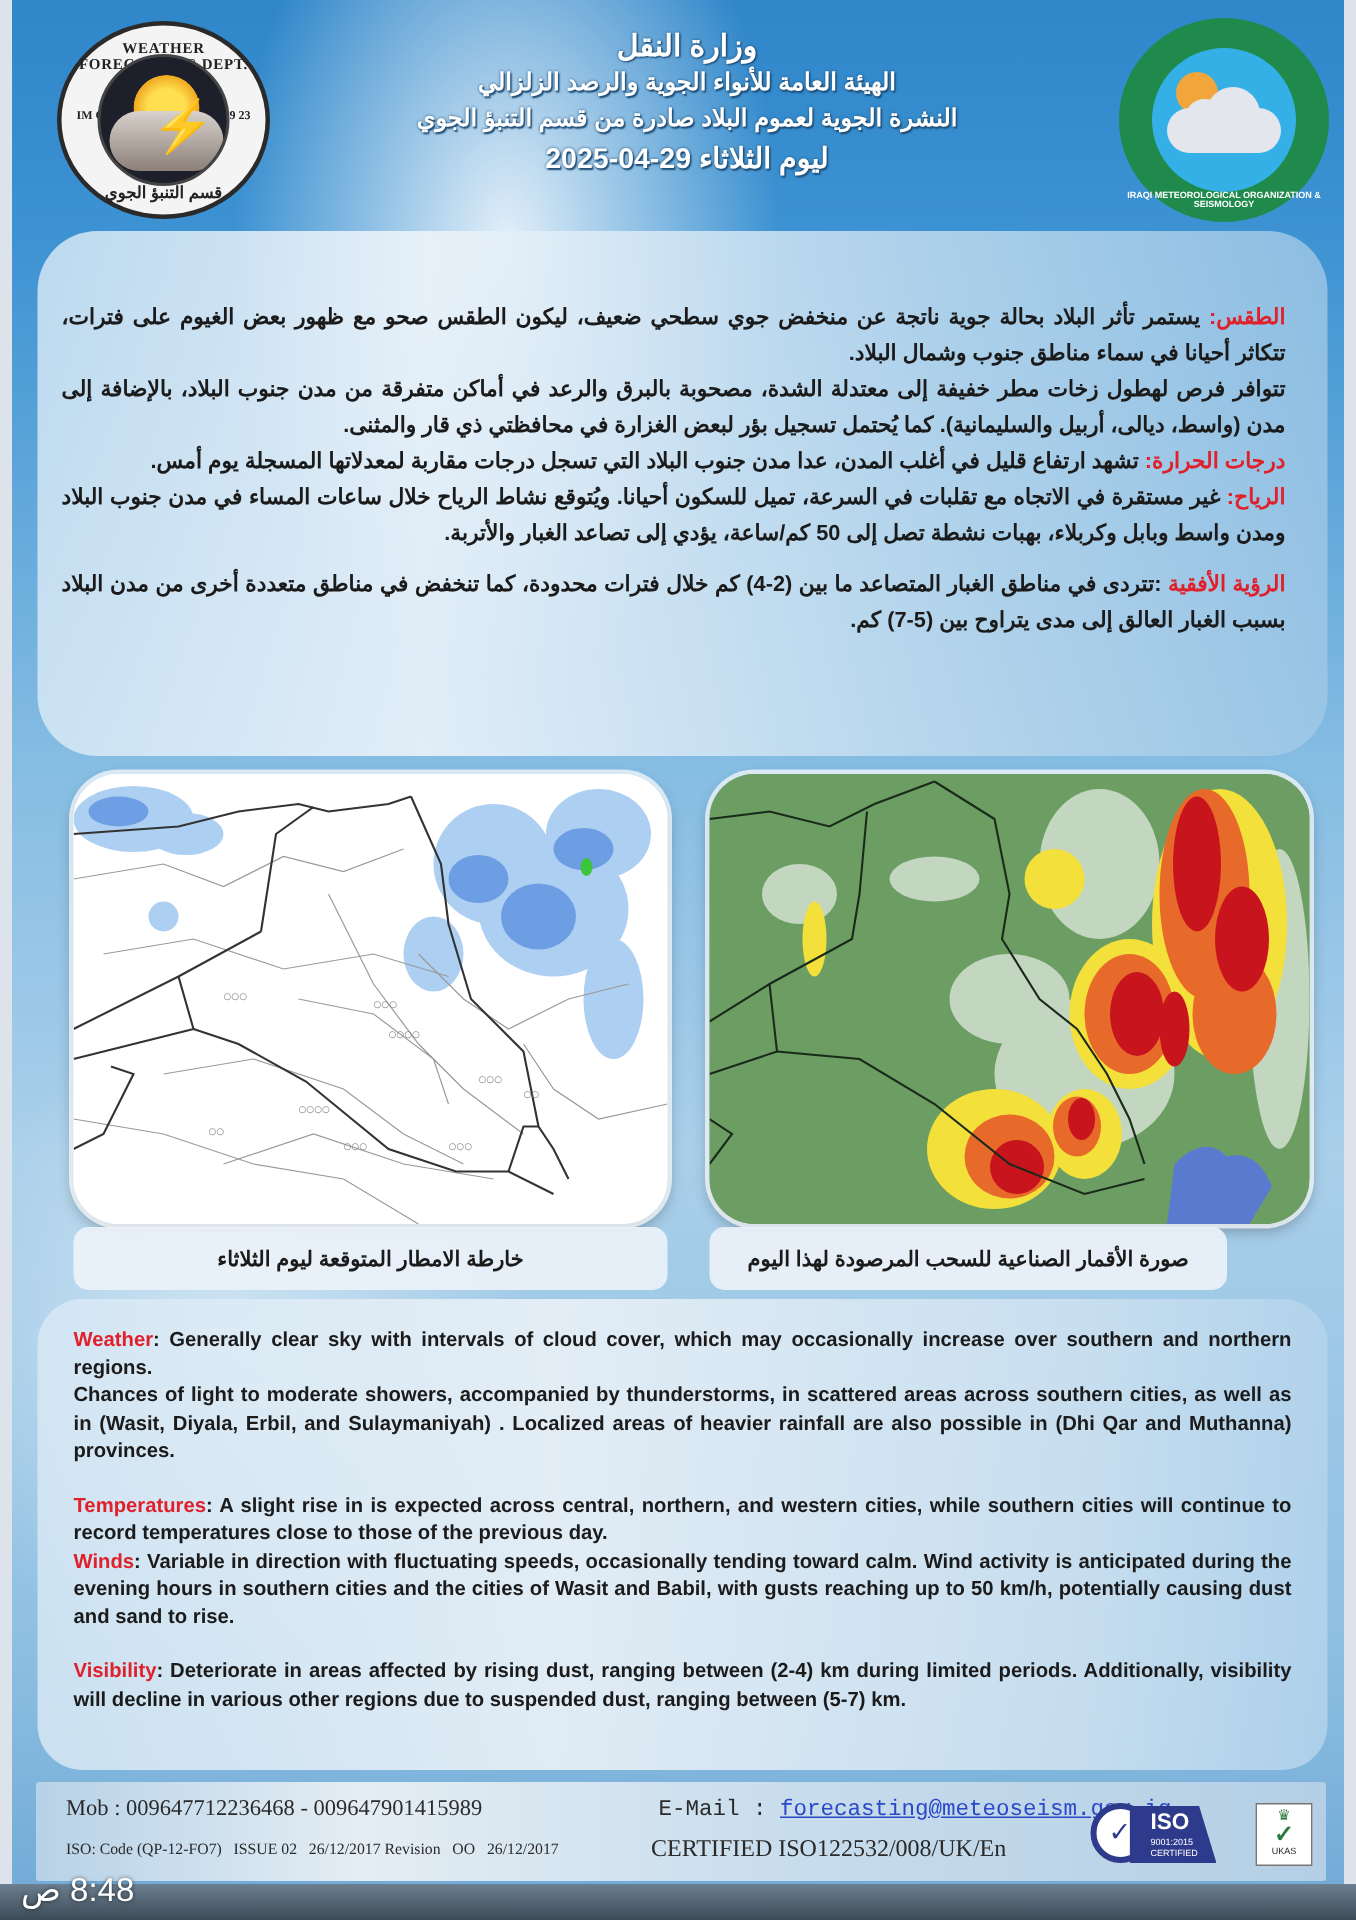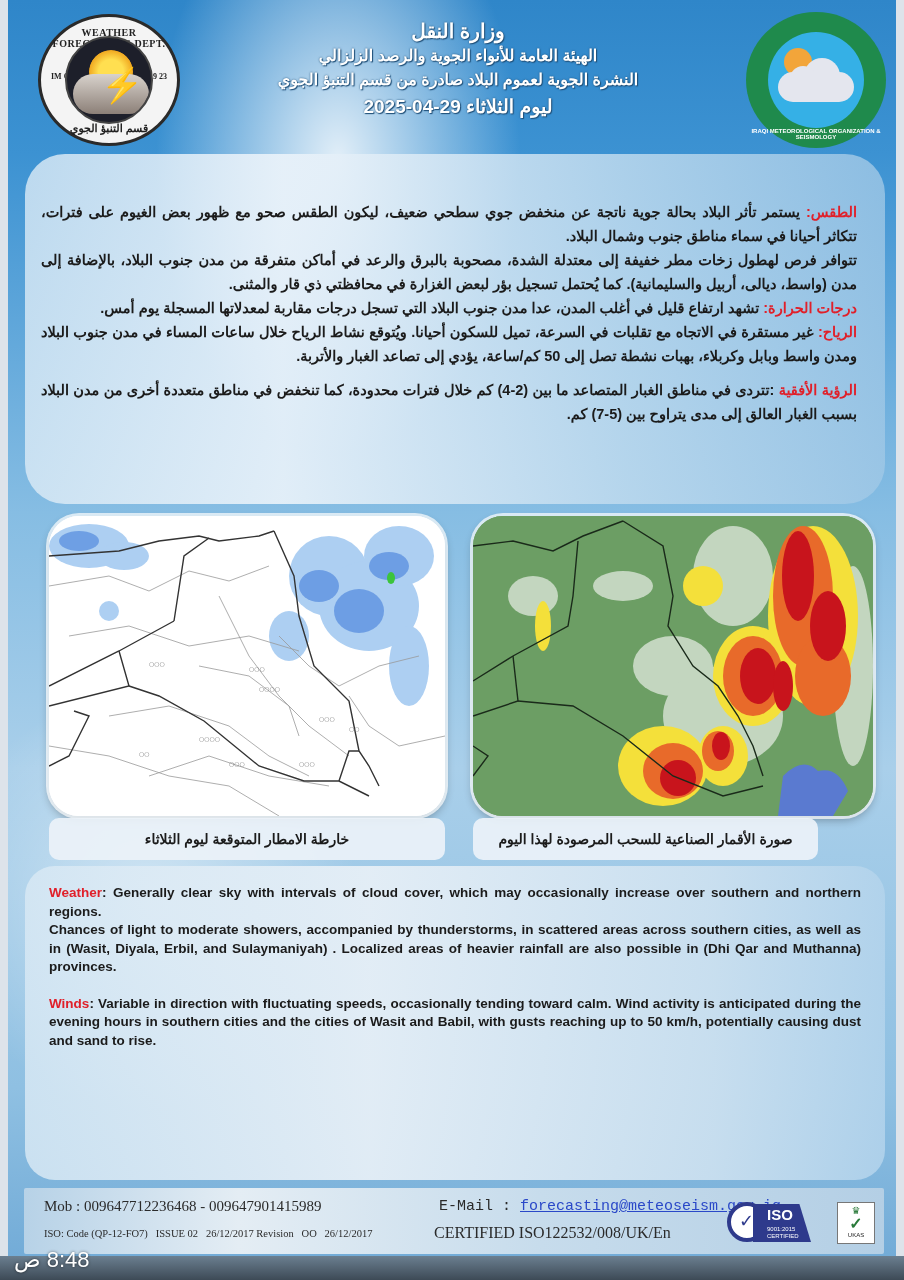--- a/index.html
+++ b/index.html
@@ -295,23 +295,29 @@
   </div>
   <div class="caption cap-right">صورة الأقمار الصناعية للسحب المرصودة لهذا اليوم</div>
 
   <div class="panel-en">
     <p class="en-para">
       <span class="lbl">Weather</span><span>: Generally clear sky with intervals of cloud cover, which may occasionally increase over southern and northern regions.</span>
     </p>
     <p class="en-para">Chances of light to moderate showers, accompanied by thunderstorms, in scattered areas across southern cities, as well as in (Wasit, Diyala, Erbil, and Sulaymaniyah) . Localized areas of heavier rainfall are also possible in (Dhi Qar and Muthanna) provinces.</p>
     <div class="en-gap"></div>
     <p class="en-para">
+      <span class="lbl">Temperatures</span><span>: A slight rise in is expected across central, northern, and western cities, while southern cities will continue to record temperatures close to those of the previous day.</span>
+    </p>
+    <p class="en-para">
       <span class="lbl">Winds</span><span>: Variable in direction with fluctuating speeds, occasionally tending toward calm. Wind activity is anticipated during the evening hours in southern cities and the cities of Wasit and Babil, with gusts reaching up to 50 km/h, potentially causing dust and sand to rise.</span>
     </p>
     <div class="en-gap"></div>
+    <p class="en-para">
+      <span class="lbl">Visibility</span><span>: Deteriorate in areas affected by rising dust, ranging between (2-4) km during limited periods. Additionally, visibility will decline in various other regions due to suspended dust, ranging between (5-7) km.</span>
+    </p>
   </div>
 
   <div class="footer">
     <div class="mob">Mob : 009647712236468 - 009647901415989</div>
     <div class="iso-code">ISO: Code (QP-12-FO7)   ISSUE 02   26/12/2017 Revision   OO   26/12/2017</div>
     <div class="email">
       <span>E-Mail : </span><a>forecasting@meteoseism.gov.iq</a>
     </div>
     <div class="certified">CERTIFIED ISO122532/008/UK/En</div>
     <div class="iso-badge">

